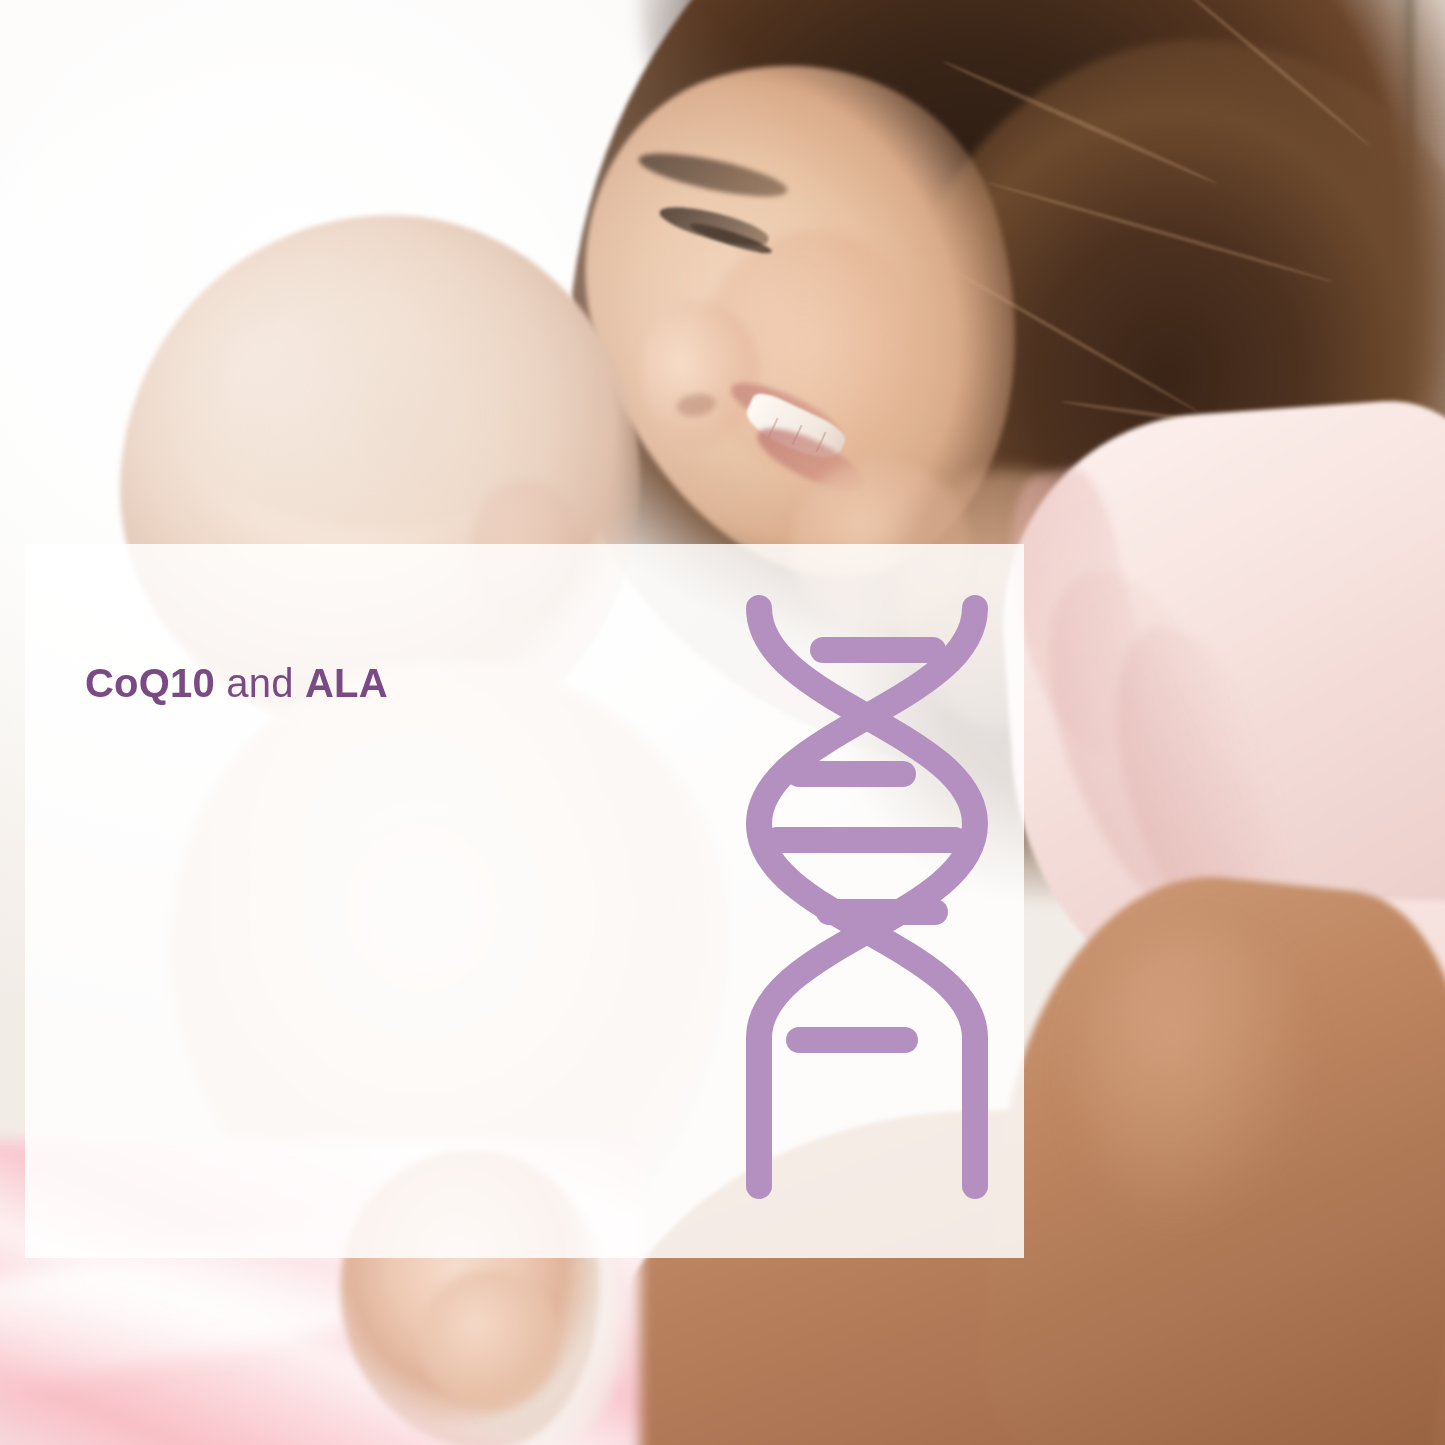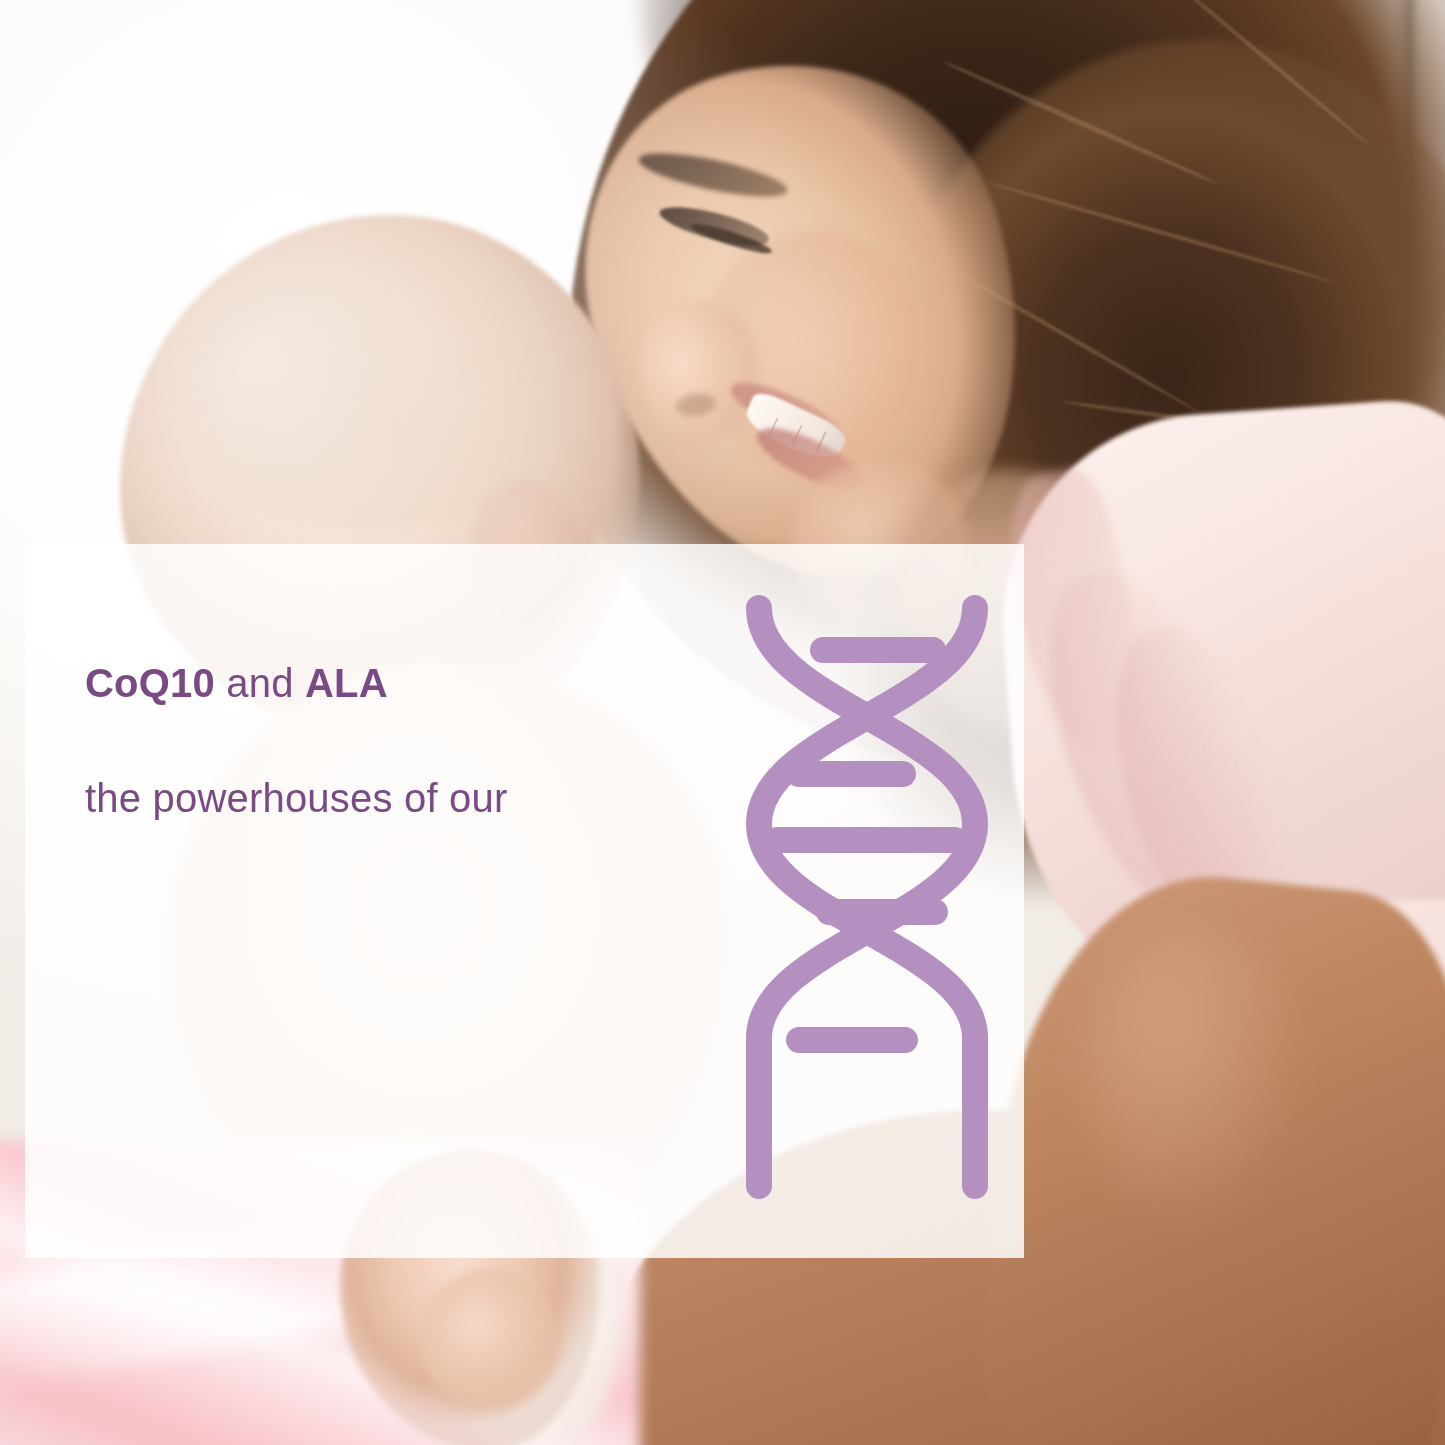--- a/index.html
+++ b/index.html
@@ -465,21 +465,20 @@
     <div class="baby-hand"></div>
     <div class="baby-fist"></div>
 
     <div class="haze"></div>
   </div>
 
   <div class="panel">
 
     <div class="copy">
       <div class="line line-1"><span class="seg-bold">CoQ10</span><span class="seg-reg"> and </span><span class="seg-bold">ALA</span></div>
-      <div class="line">the powerhouses of our</div>
     </div>
 
     <div class="dna">
       <svg viewBox="0 0 260 610" xmlns="http://www.w3.org/2000/svg">
         <g fill="none" stroke="#B390C0" stroke-width="26" stroke-linecap="round" stroke-linejoin="round">
 
           <path d="M 22 16
                    C 22 110, 238 140, 238 232
                    C 238 324, 22 354, 22 446
                    C 22 520, 22 560, 22 594"></path>

